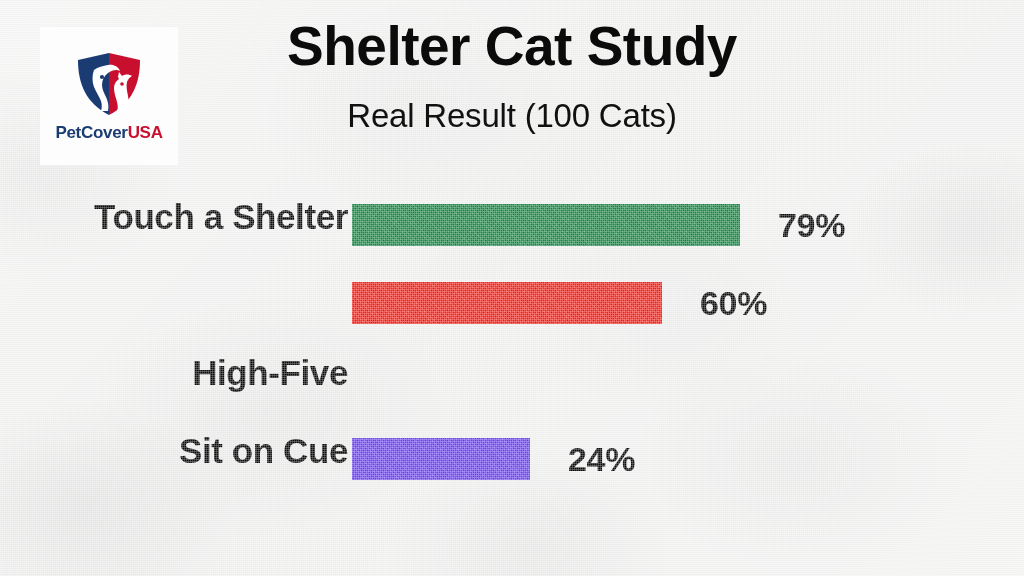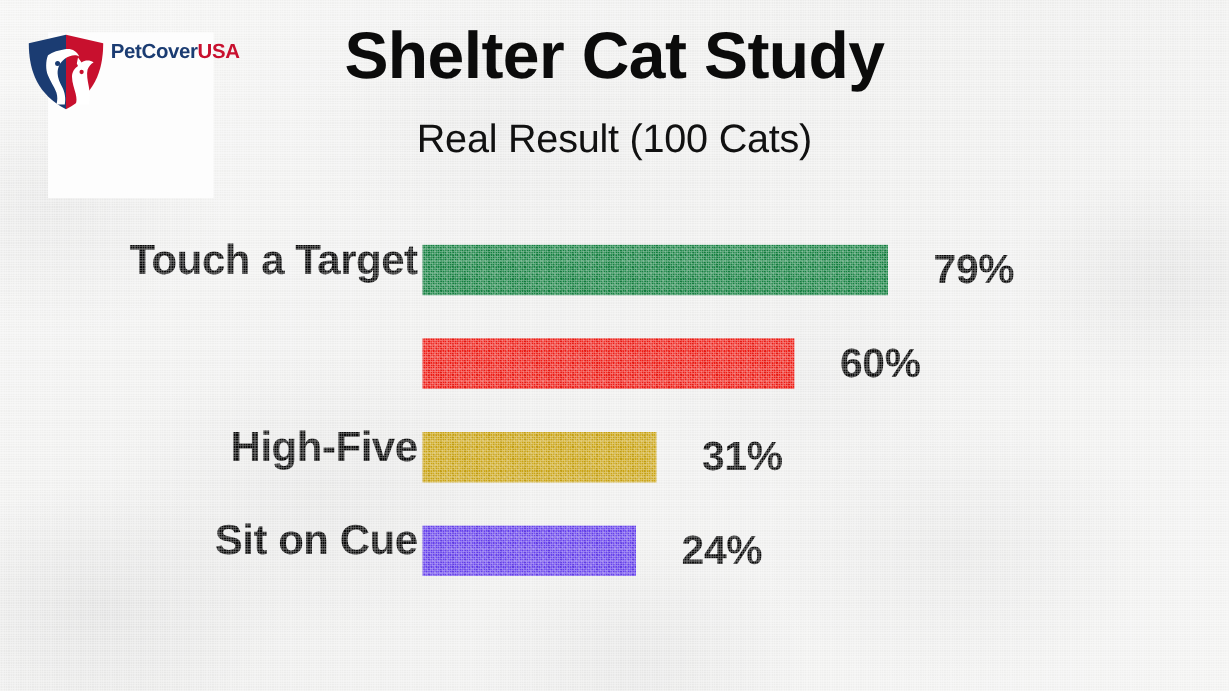--- a/index.html
+++ b/index.html
@@ -47,21 +47,22 @@
   
   .logo-card {
     position: absolute;
     left: 40px;
     top: 27px;
     width: 138px;
     height: 138px;
     background: #fdfdfd;
     z-index: 5;
     display: flex;
-    flex-direction: row;
+    flex-direction: column;
+    align-items: center;
     justify-content: center;
   }
   .logo-mark {
     width: 74px;
     height: 66px;
     display: block;
   }
   .logo-wordmark {
     margin-top: 7px;
     font-size: 17px;
@@ -180,40 +181,36 @@
       <span class="wm-pet">PetCover</span><span class="wm-usa">USA</span>
     </span>
   </div>
 
   <div class="title">Shelter Cat Study</div>
   <div class="subtitle">Real Result (100 Cats)</div>
 
   <div class="chart">
 
     <div class="row">
-      <div class="row-label">Touch a Target</div>
+      <div class="row-label">Touch a Shelter</div>
       <div class="bar-track">
         <div class="bar" style="width: 388px; background: rgb(21, 130, 65);"></div>
         <div class="bar-value" style="left: 426px;">79%</div>
       </div>
     </div>
 
     <div class="row">
       <div class="bar-track">
         <div class="bar" style="width: 310px; background: rgb(240, 27, 20);"></div>
         <div class="bar-value" style="left: 348px;">60%</div>
       </div>
     </div>
 
     <div class="row">
       <div class="row-label">High-Five</div>
-      <div class="bar-track">
-        <div class="bar" style="width: 195px; background: rgb(204, 165, 19);"></div>
-        <div class="bar-value" style="left: 233px;">31%</div>
-      </div>
     </div>
 
     <div class="row">
       <div class="row-label">Sit on Cue</div>
       <div class="bar-track">
         <div class="bar" style="width: 178px; background: rgb(102, 64, 238);"></div>
         <div class="bar-value" style="left: 216px;">24%</div>
       </div>
     </div>
 

